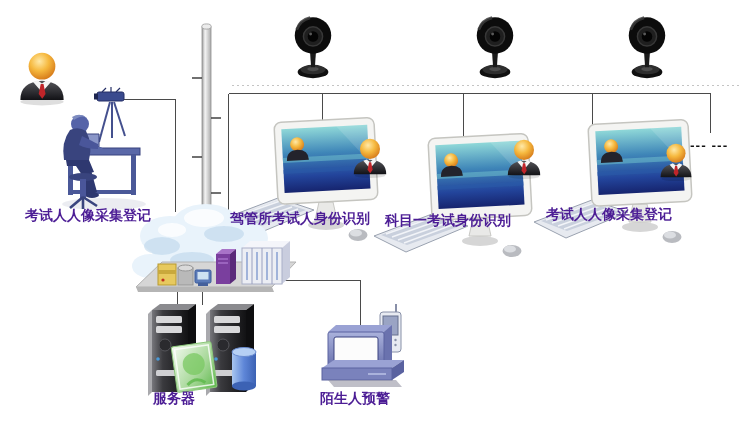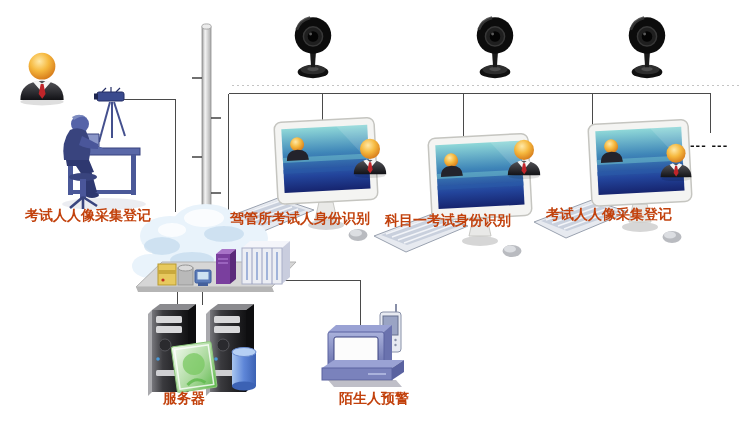--- a/index.html
+++ b/index.html
@@ -2,21 +2,21 @@
 <html><head>
 <meta charset="utf-8">
 <style>
   html,body{margin:0;padding:0;background:#ffffff;}
   #canvas{
     position:relative;width:742px;height:433px;background:#ffffff;overflow:hidden;
     font-family:"DejaVu Sans","Liberation Sans",sans-serif;
   }
   .abs{position:absolute;}
   .label{
-    position:absolute;font-weight:bold;font-size:14px;color:#c2410c;
+    position:absolute;font-weight:bold;font-size:14px;color:#4c1d95;
     white-space:nowrap;letter-spacing:0px;line-height:1.2;
   }
   .ellipsis-label{
     position:absolute;font-weight:bold;font-size:11px;color:#111;
     letter-spacing:1px;white-space:nowrap;
   }
   svg{display:block;overflow:visible;}
 </style>
 </head>
 <body>
@@ -443,17 +443,17 @@
         <path d="M52 74 H70" stroke="#aab2dc" stroke-width="2"></path>
         <polygon points="12,80 80,80 86,87 18,87" fill="#8a8a9a" opacity="0.55"></polygon>
       </g>
     </svg>
   </div>
 
   <div class="label" style="left:25px;top:207px">考试人人像采集登记</div>
   <div class="label" style="left:385px;top:212px">科目一考试身份识别</div>
   <div class="label" style="left:230px;top:210px">驾管所考试人身份识别</div>
   <div class="label" style="left:546px;top:206px">考试人人像采集登记</div>
-  <div class="label" style="left:163px;top:390px">服务器</div>
-  <div class="label" style="left:339px;top:390px">陌生人预警</div>
+  <div class="label" style="left:153px;top:390px">服务器</div>
+  <div class="label" style="left:320px;top:390px">陌生人预警</div>
   <div class="ellipsis-label" style="left:690px;top:139px">--- ---</div>
 
 </div>
 
 </body></html>

